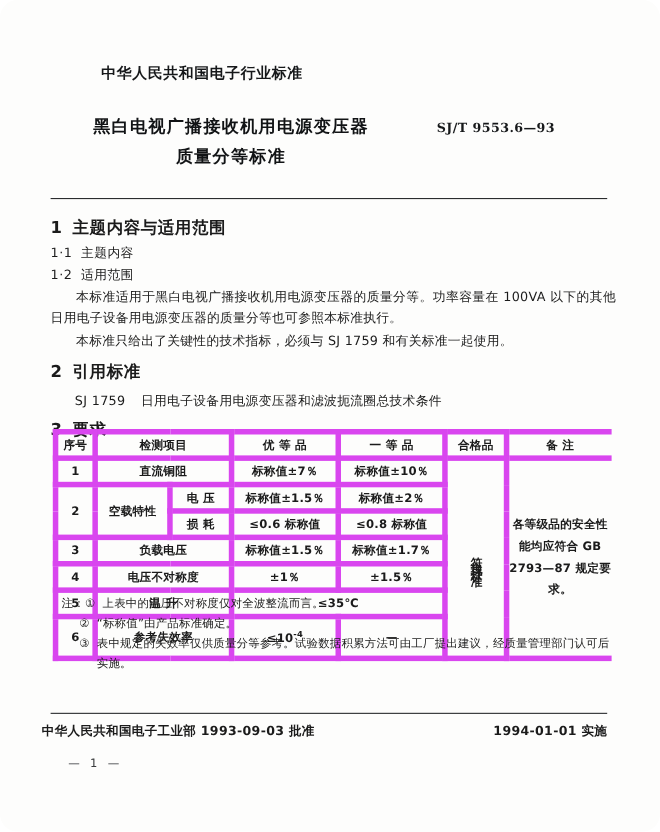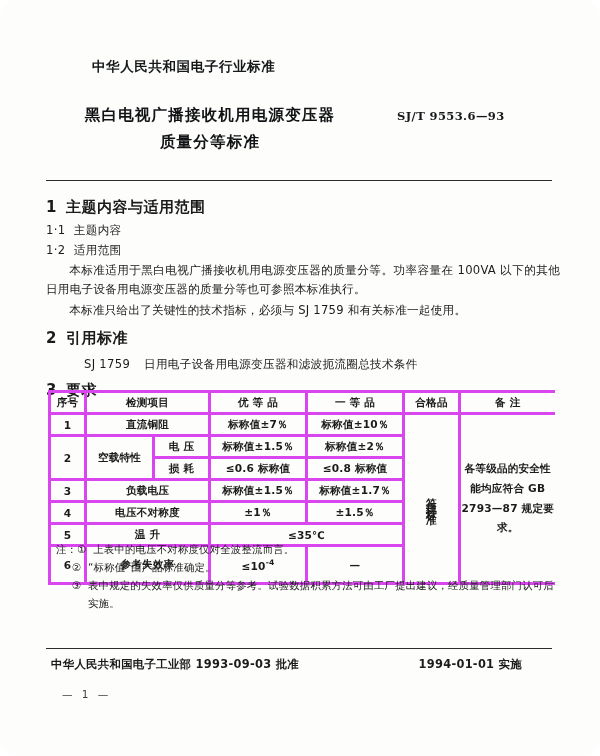--- a/index.html
+++ b/index.html
@@ -115,40 +115,40 @@
     font-size: 11.6px;
     line-height: 1.66;
     letter-spacing: 0.25px;
     text-align: justify;
     text-indent: 2em;
     margin: 0 0 2px 0;
   }
   .ref-line {
     font-size: 11.6px;
     letter-spacing: 0.3px;
-    margin: 9px 0 9px 38px;
+    margin: 9px 0 9px 22px;
   }
   .ref-line .code { margin-right: 14px; }
 
   
   .tbl-wrap {
     position: absolute;
     left: 48px;
     top: 390px;
     width: 505px;
   }
   table.spec {
     border-collapse: collapse;
     width: 100%;
     table-layout: fixed;
     font-size: 10.6px;
     letter-spacing: 0.2px;
   }
   table.spec td, table.spec th {
-    border: 3px solid #d946ef;
+    border: 5px solid #d946ef;
     padding: 0;
     text-align: center;
     vertical-align: middle;
     font-weight: 600;
     color: #1b1b1b;
   }
   table.spec th { height: 19px; font-weight: 700; }
   table.spec td { height: 19px; }
   .c-seq    { width: 36px; }
   .c-item-a { width: 68px; }
@@ -194,31 +194,31 @@
   }
   .note-row { display: flex; }
   .note-lead { white-space: nowrap; }
   .note-mark { width: 16px; flex: 0 0 16px; }
   .note-body { flex: 1; }
   .note-indent { margin-left: 16px; }
 
   
   .footer {
     position: absolute;
-    left: 51px;
+    left: 38px;
     right: 48px;
     top: 657px;
     display: flex;
     justify-content: space-between;
     align-items: baseline;
     font-size: 11.4px;
     font-weight: 700;
     letter-spacing: 0.3px;
   }
-  .footer .right { margin-right: 30px; }
+  .footer .right { margin-right: 0; }
   .pagenum {
     position: absolute;
     left: 62px;
     top: 688px;
     font-size: 10.5px;
     letter-spacing: 3px;
     color: #3a3c3e;
   }
 </style>
 </head>

